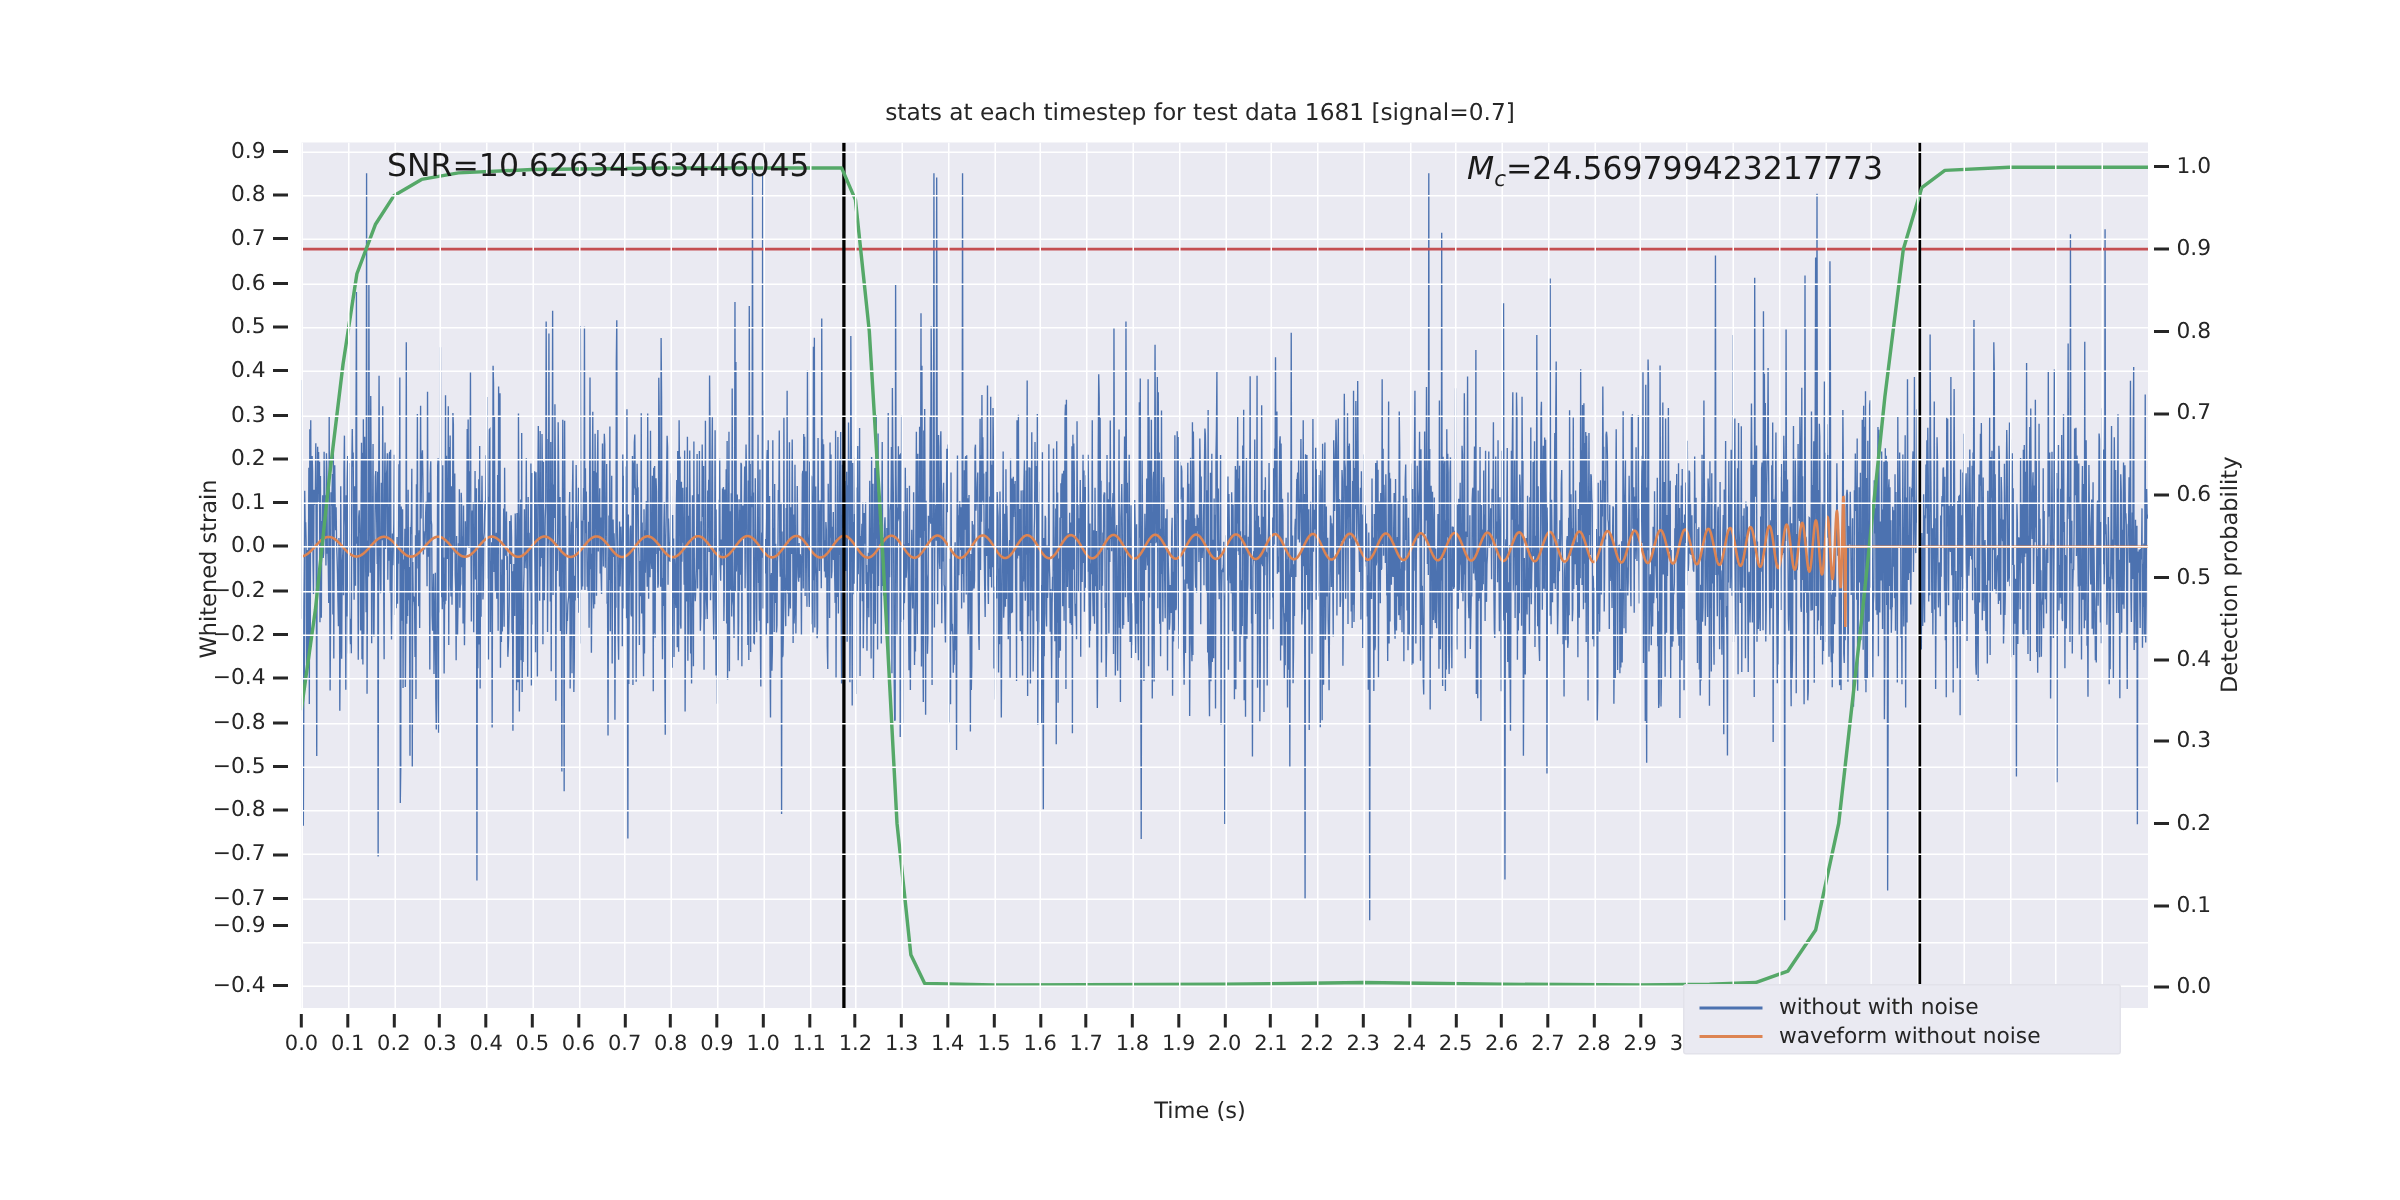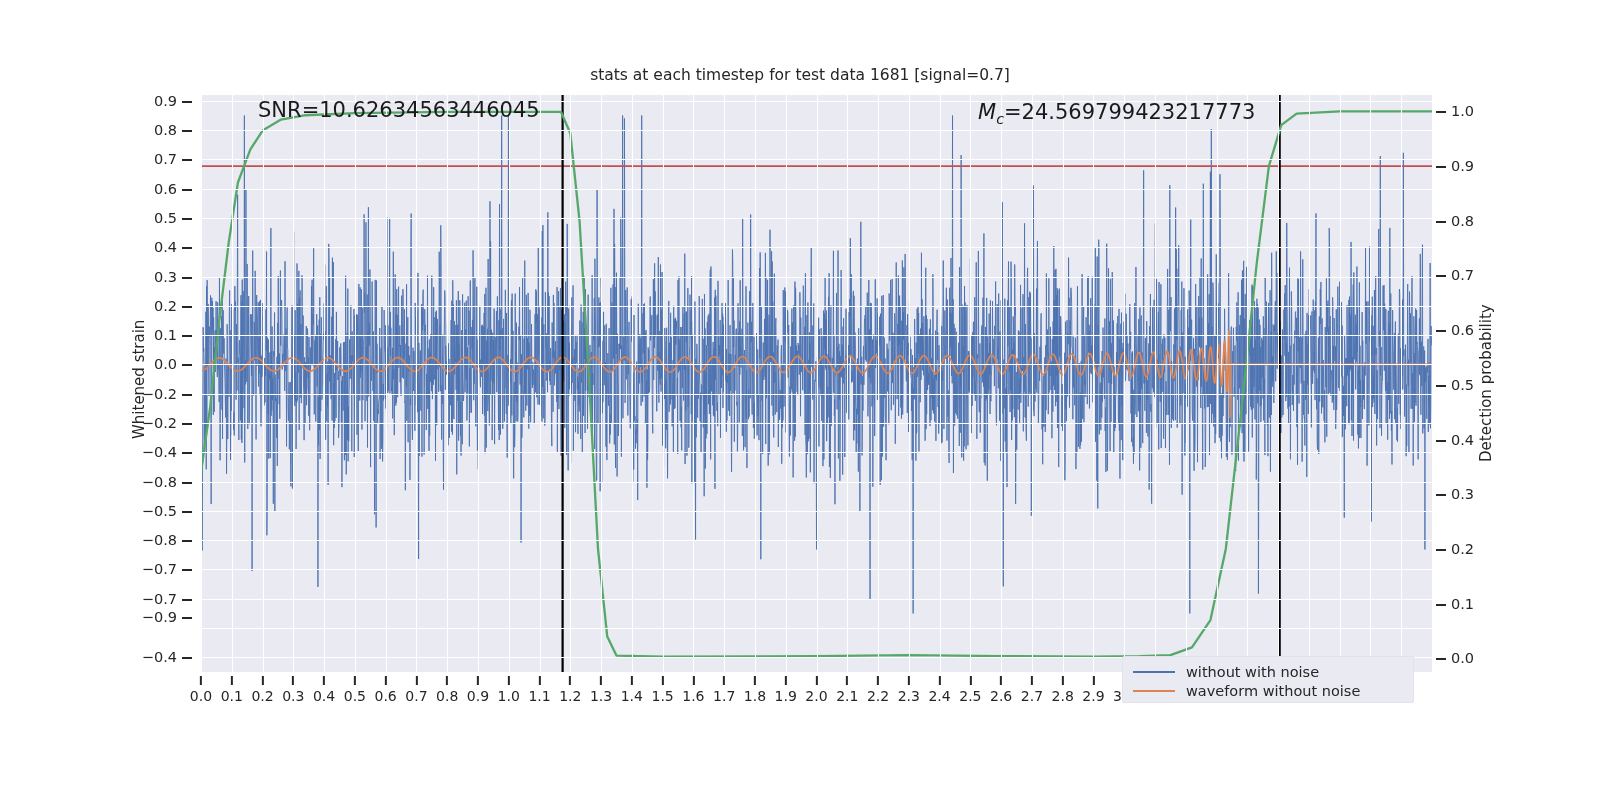--- a/index.html
+++ b/index.html
@@ -60,20 +60,21 @@
 </style>
 </head>
 <body>
 
 <div id="figure">
 
   <div id="title">stats at each timestep for test data 1681 [signal=0.7]</div>
 
   <div id="ylabel-left" style="left: 130px; top: 438.5px;">Whitened strain</div>
   <div id="ylabel-right" style="left: 1477px; top: 461.5px;">Detection probability</div>
+  <div id="xlabel">Time (s)</div>
 
   <div id="ticks-left">
       <div class="ytick-left" style="top: 100.858px;"><span>0.9</span><span class="tl"></span></div>
       <div class="ytick-left" style="top: 130.147px;"><span>0.8</span><span class="tl"></span></div>
       <div class="ytick-left" style="top: 159.437px;"><span>0.7</span><span class="tl"></span></div>
       <div class="ytick-left" style="top: 188.726px;"><span>0.6</span><span class="tl"></span></div>
       <div class="ytick-left" style="top: 218.015px;"><span>0.5</span><span class="tl"></span></div>
       <div class="ytick-left" style="top: 247.305px;"><span>0.4</span><span class="tl"></span></div>
       <div class="ytick-left" style="top: 276.594px;"><span>0.3</span><span class="tl"></span></div>
       <div class="ytick-left" style="top: 305.883px;"><span>0.2</span><span class="tl"></span></div>

